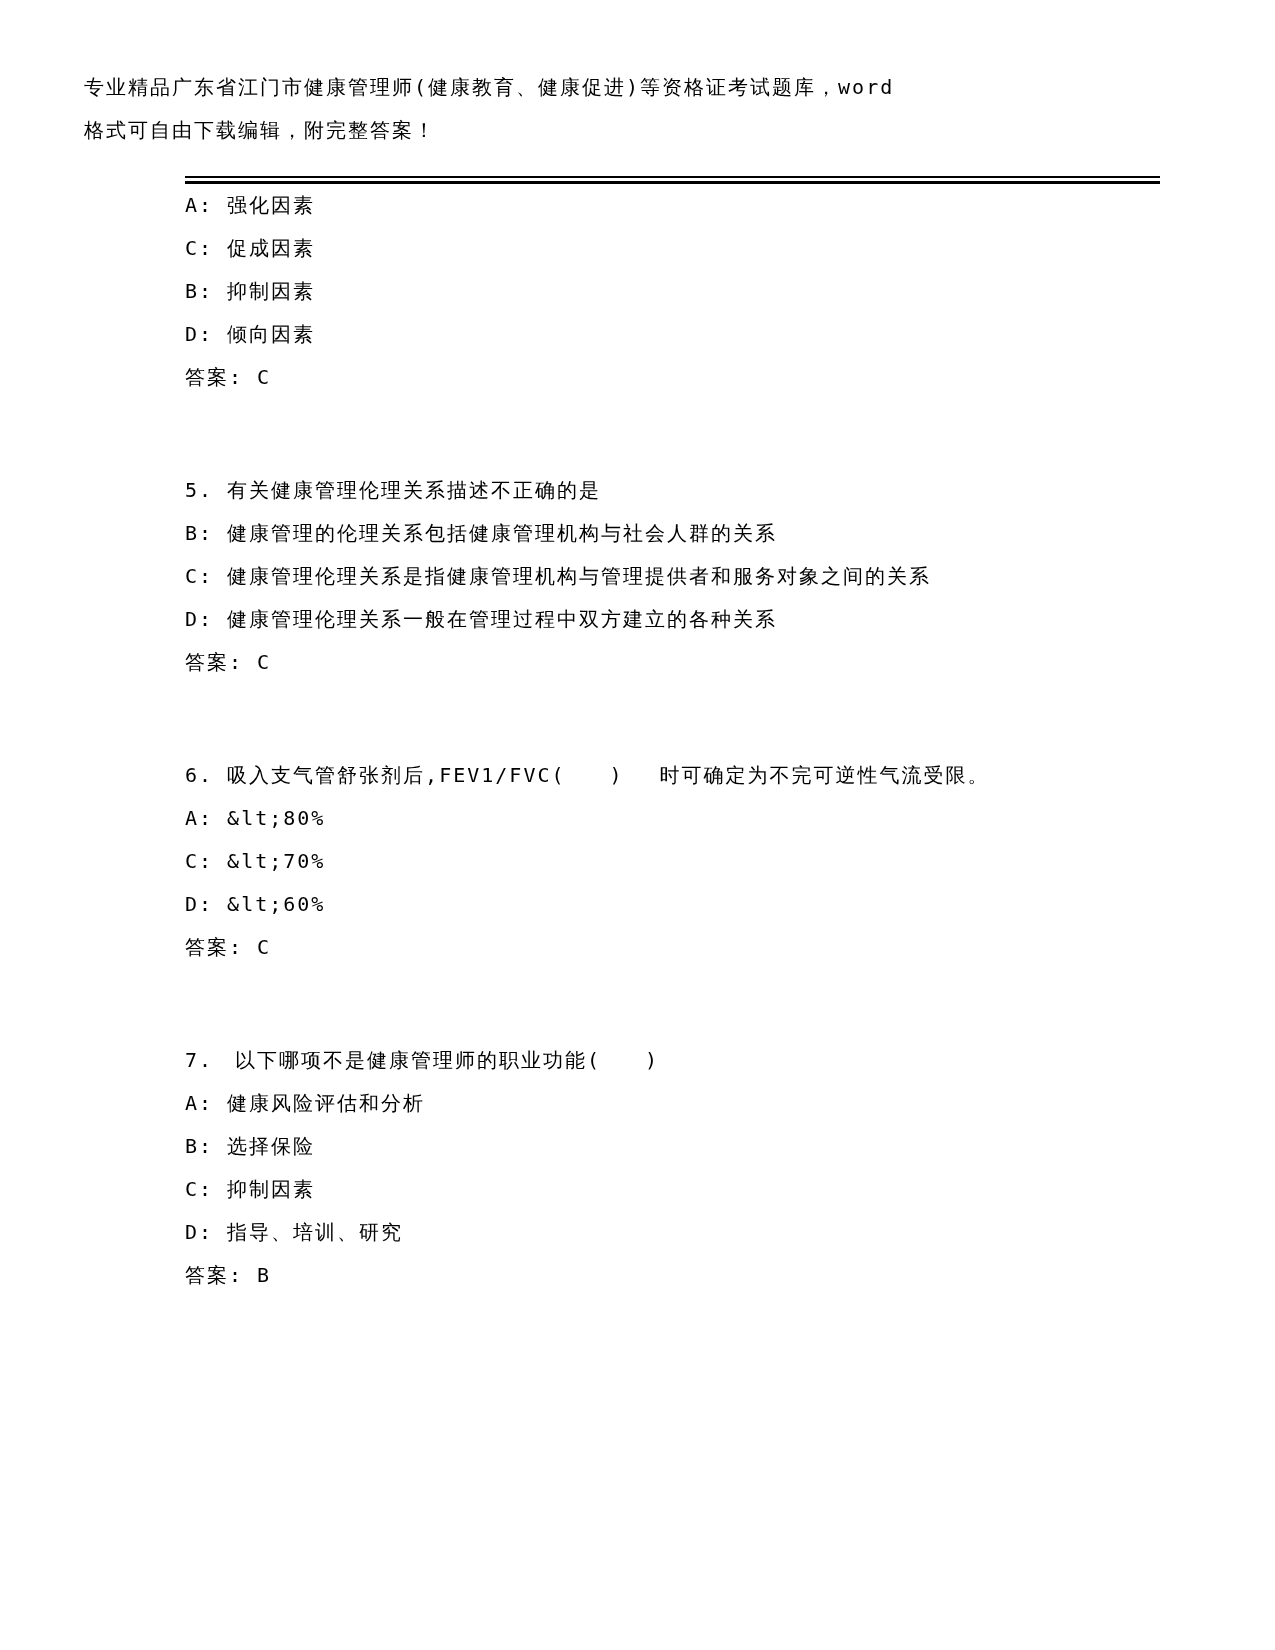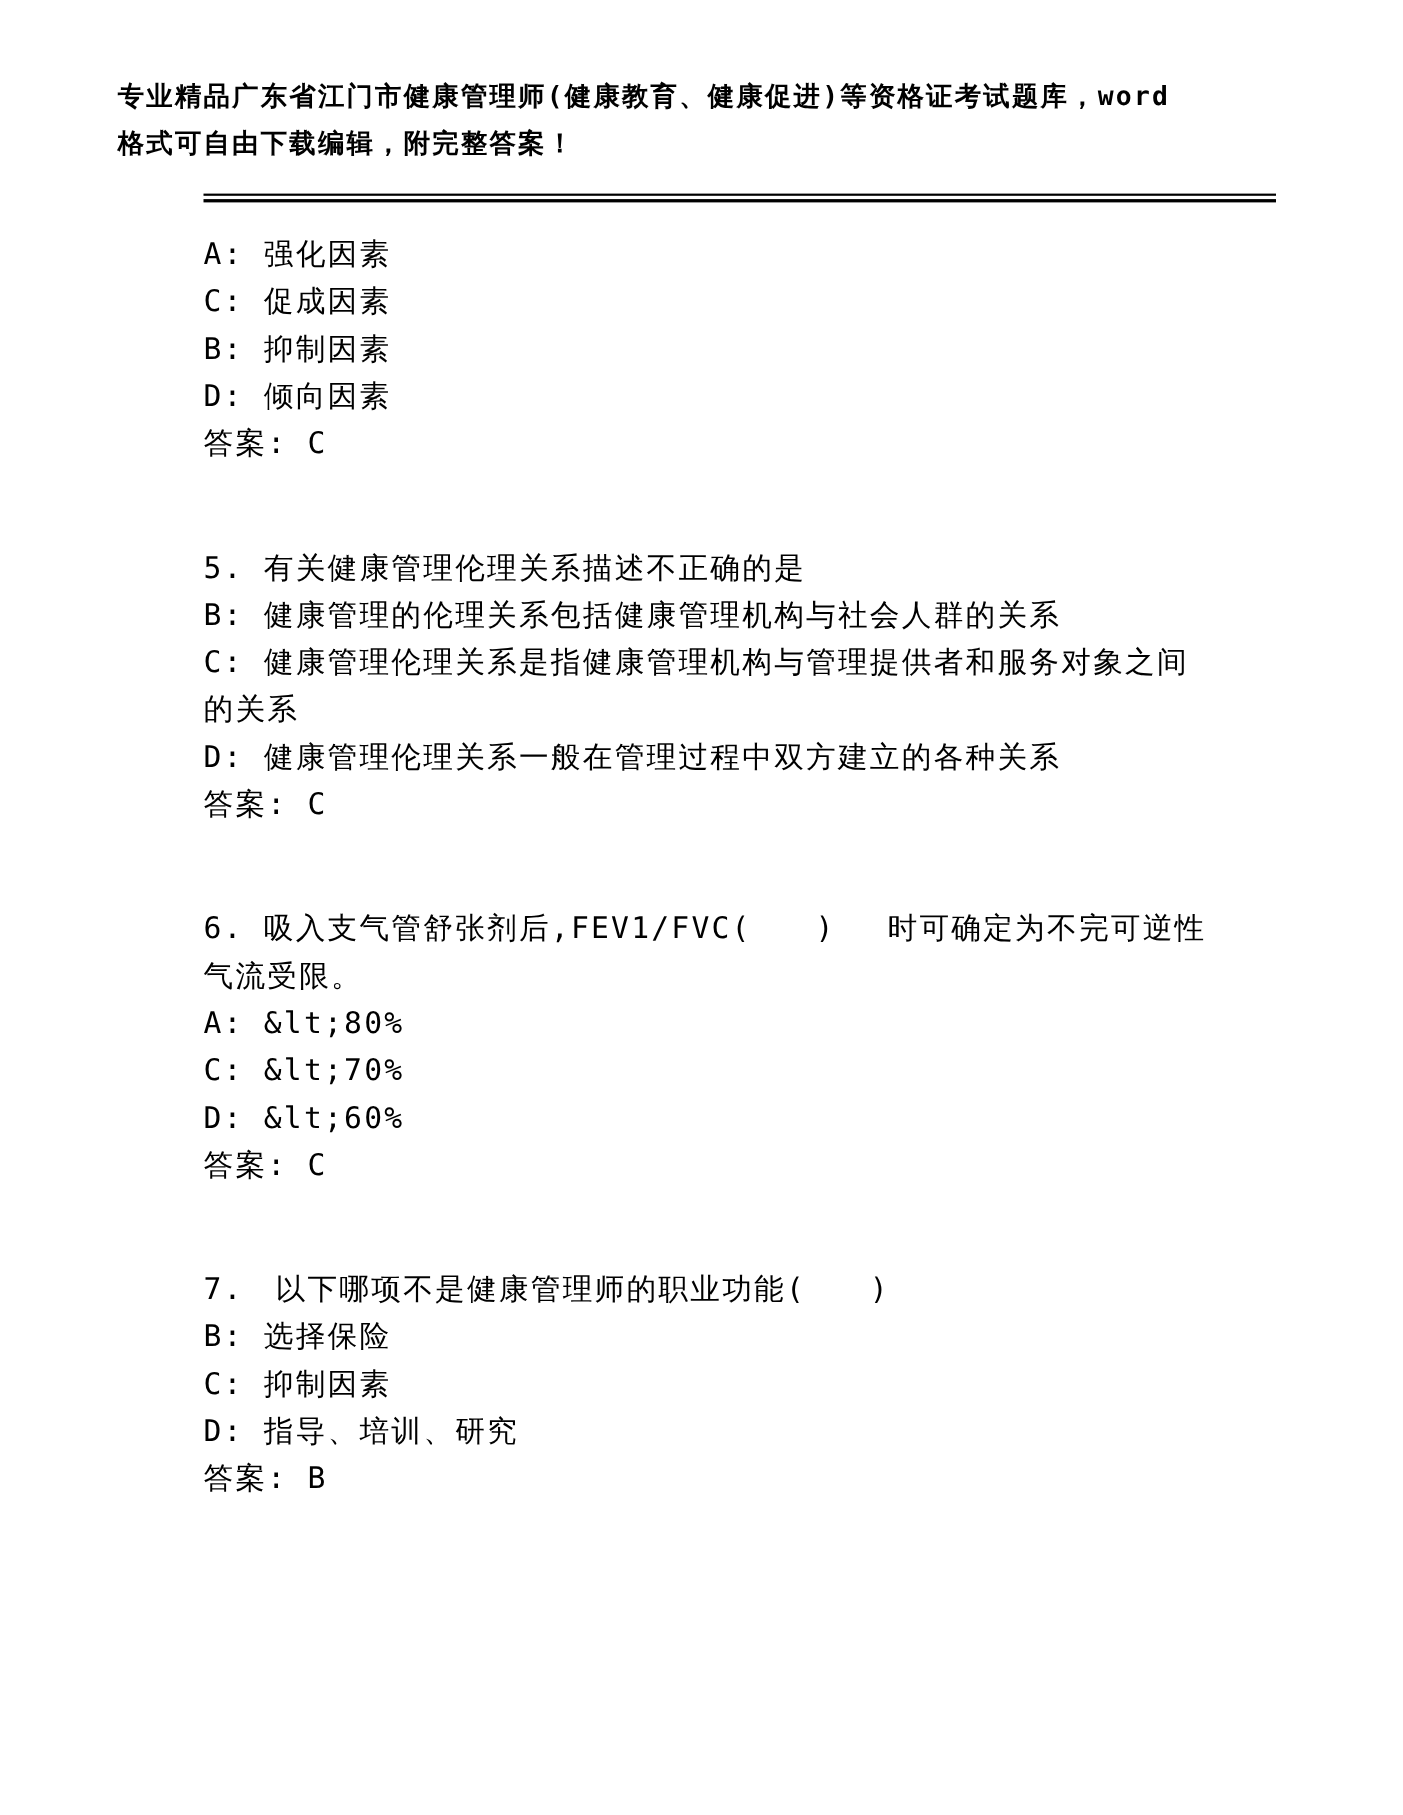--- a/index.html
+++ b/index.html
@@ -10,45 +10,43 @@
   .page {
     position: relative;
     width: 1275px;
     height: 1650px;
     background: #ffffff;
     color: #000000;
     font-family: "DejaVu Sans Mono", "DejaVu Serif", serif;
     overflow: hidden;
   }
   .doc-header {
-    padding: 66px 0 24px 107px;
+    padding: 66px 0 24px 84px;
     width: 970px;
-    font-size: 24px;
+    font-size: 20px;
     line-height: 43px;
     letter-spacing: 2px;
-    font-weight: bold;
   }
   .doc-header p {
     margin: 0;
     white-space: nowrap;
   }
   .header-divider {
     margin-left: 185px;
     width: 975px;
     height: 3px;
     border-top: 2px solid #000000;
     border-bottom: 3px solid #000000;
   }
   .content {
     margin-left: 185px;
     width: 915px;
-    font-size: 27px;
+    font-size: 20px;
     line-height: 43px;
     letter-spacing: 2px;
-    margin-top: 26px;
   }
   .content p {
     margin: 0;
   }
   .question {
     margin-top: 70px;
   }
   .question.first {
     margin-top: 0;
   }
@@ -89,20 +87,21 @@
     <section class="question">
       <p>6. 吸入支气管舒张剂后,FEV1/FVC(　　)　 时可确定为不完可逆性气流受限。</p>
       <p>A: &amp;lt;80%</p>
       <p>C: &amp;lt;70%</p>
       <p>D: &amp;lt;60%</p>
       <p class="answer">答案: C</p>
     </section>
 
     <section class="question">
       <p>7.　以下哪项不是健康管理师的职业功能(　　)</p>
+      <p>A: 健康风险评估和分析</p>
       <p>B: 选择保险</p>
       <p>C: 抑制因素</p>
       <p>D: 指导、培训、研究</p>
       <p class="answer">答案: B</p>
     </section>
 
   </div>
 </div>
 
 </body></html>

